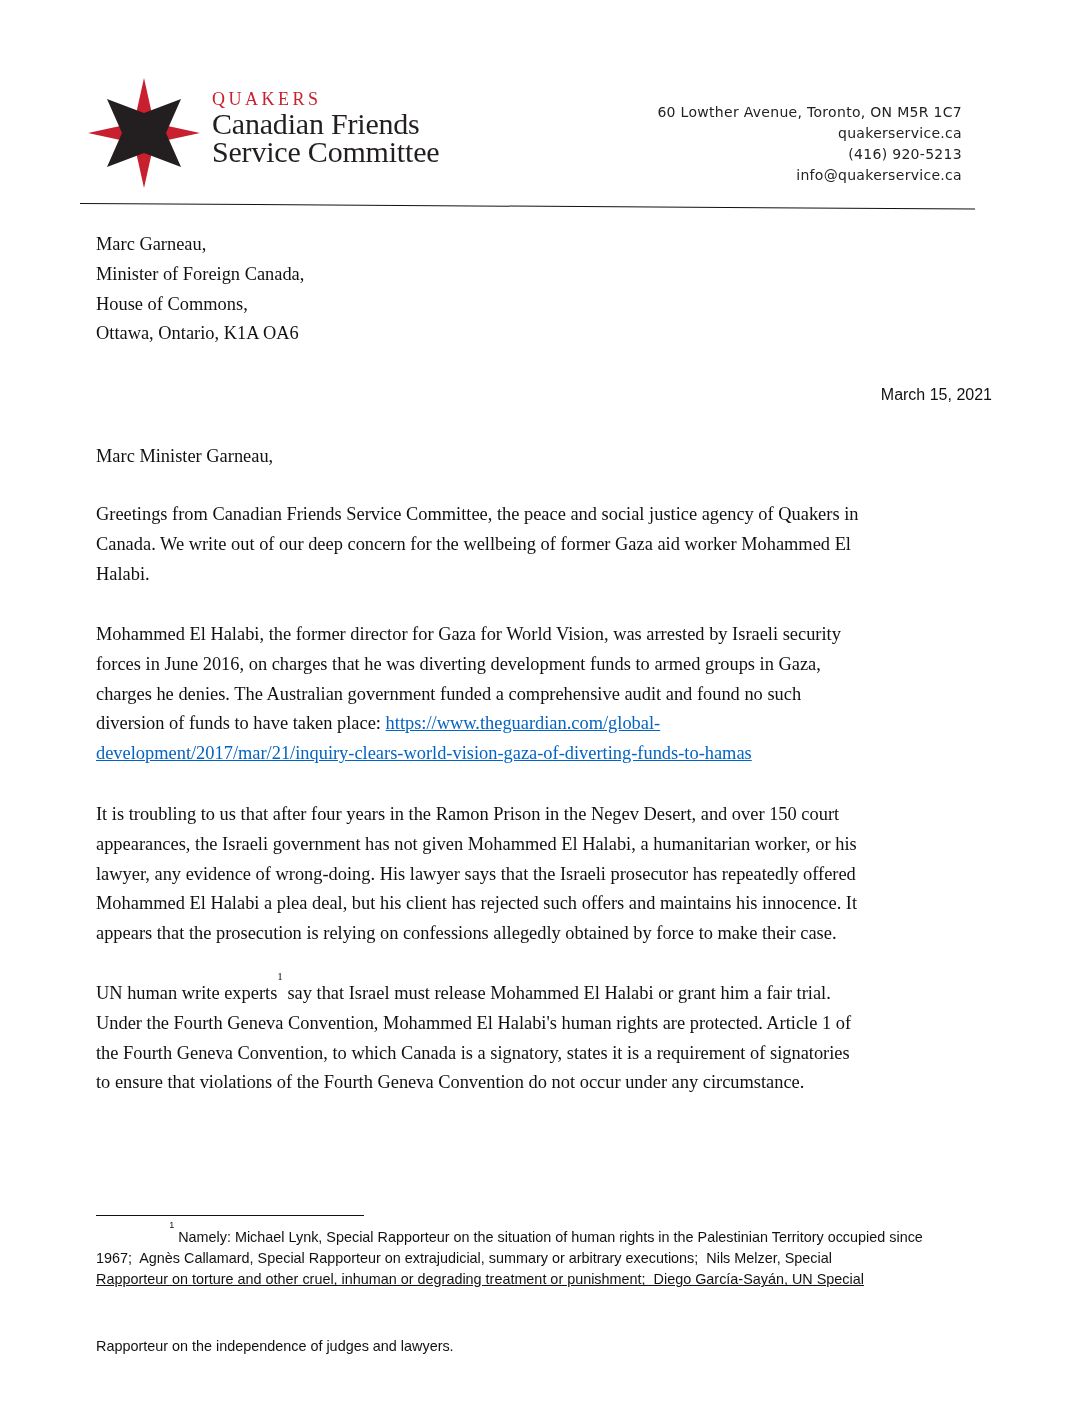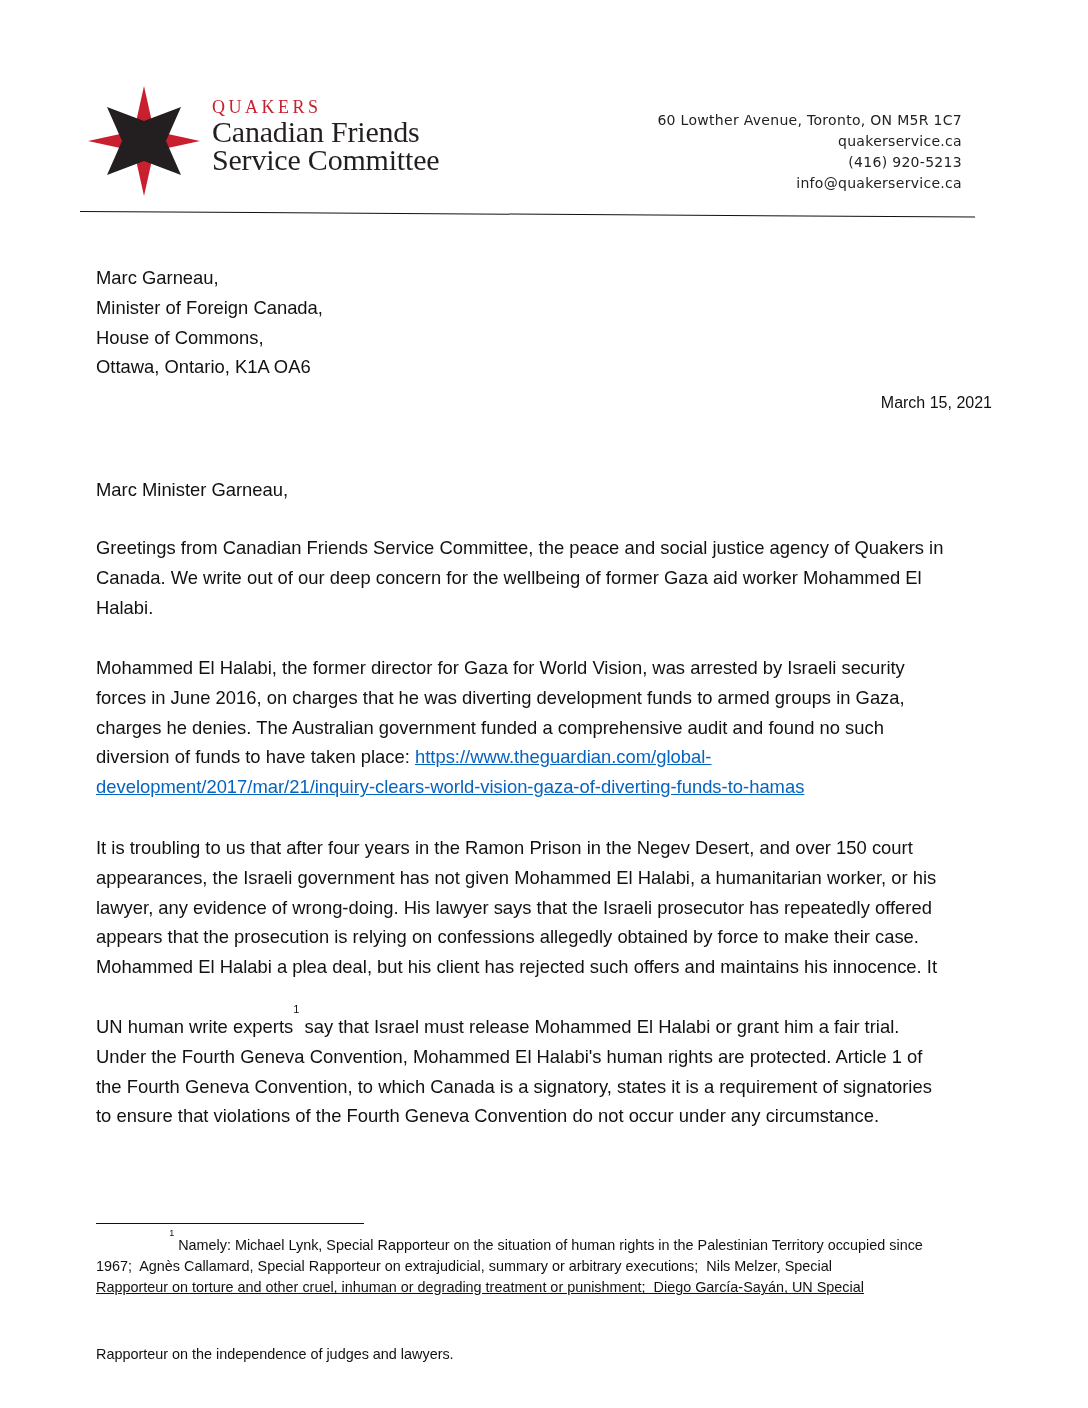--- a/index.html
+++ b/index.html
@@ -10,21 +10,21 @@
     body {
       width: 1088px;
       height: 1408px;
       position: relative;
       overflow: hidden;
       color: #111111;
       font-family: "Liberation Sans", "DejaVu Sans", sans-serif;
     }
     .page {
       position: absolute;
-      left: 0; top: 8px;
+      left: 0; top: 0;
       width: 1088px;
       height: 1372px;
     }
     
     .logo-star {
       position: absolute;
       left: 86px;
       top: 76px;
       width: 116px;
       height: 114px;
@@ -71,25 +71,24 @@
       height: 0;
       border-top: 1.6px solid #111111;
       transform: rotate(0.35deg);
       transform-origin: left center;
     }
     
     .text {
       position: absolute;
       left: 96px;
       width: 900px;
-      font-family: Liberation Sans, sans-serif;
+      font-family: Liberation Serif, serif;
       font-size: 18.4px;
       line-height: 29.8px;
       color: #111111;
-      margin-top: 25px;
     }
     .text .line { display: block; white-space: nowrap; }
     .recipient { top: 230px; }
     .date {
       position: absolute;
       right: 96px;
       top: 380px;
       font-size: 16px;
       line-height: 29.8px;
       font-family: "Liberation Sans", "DejaVu Sans", sans-serif;
@@ -186,22 +185,22 @@
     <span class="line">forces in June 2016, on charges that he was diverting development funds to armed groups in Gaza,</span>
     <span class="line">charges he denies. The Australian government funded a comprehensive audit and found no such</span>
     <span class="line"><span style="white-space:pre;">diversion of funds to have taken place: </span><a class="link">https://www.theguardian.com/global-</a></span>
     <span class="line"><a class="link">development/2017/mar/21/inquiry-clears-world-vision-gaza-of-diverting-funds-to-hamas</a></span>
   </div>
 
   <div class="text para3">
     <span class="line">It is troubling to us that after four years in the Ramon Prison in the Negev Desert, and over 150 court</span>
     <span class="line">appearances, the Israeli government has not given Mohammed El Halabi, a humanitarian worker, or his</span>
     <span class="line">lawyer, any evidence of wrong-doing. His lawyer says that the Israeli prosecutor has repeatedly offered</span>
+    <span class="line">Mohammed El Halabi a plea deal, but his client has rejected such offers and maintains his innocence. It</span>
     <span class="line">appears that the prosecution is relying on confessions allegedly obtained by force to make their case.</span>
-    <span class="line">Mohammed El Halabi a plea deal, but his client has rejected such offers and maintains his innocence. It</span>
   </div>
 
   <div class="text para4">
     <span class="line"><span>UN human write experts</span><sup class="fnref">1</sup><span style="white-space:pre;"> say that Israel must release Mohammed El Halabi or grant him a fair trial.</span></span>
     <span class="line">Under the Fourth Geneva Convention, Mohammed El Halabi's human rights are protected. Article 1 of</span>
     <span class="line">the Fourth Geneva Convention, to which Canada is a signatory, states it is a requirement of signatories</span>
     <span class="line">to ensure that violations of the Fourth Geneva Convention do not occur under any circumstance.</span>
   </div>
 
   <div class="footnote-rule"></div>

